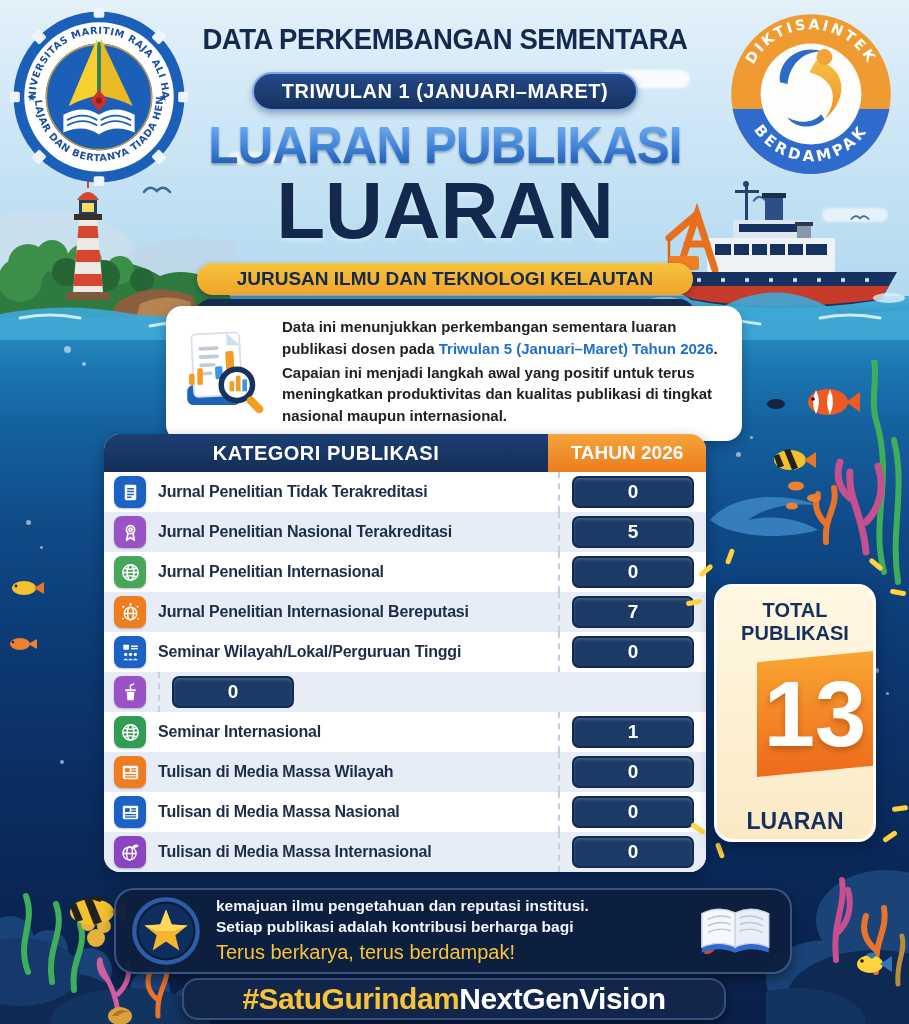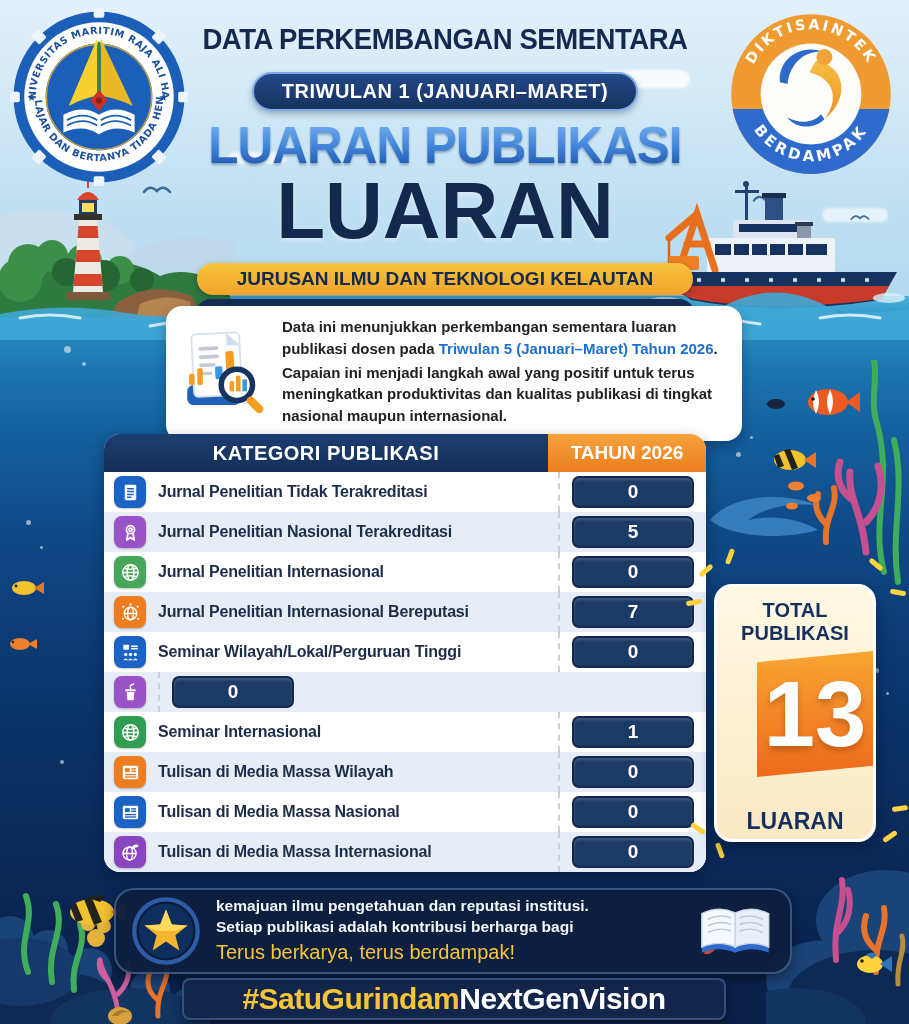--- a/index.html
+++ b/index.html
@@ -74,21 +74,21 @@
   .total-num{font-size:92px;font-weight:bold;color:#fff;line-height:1;
     text-shadow:0 4px 6px rgba(120,40,0,.35);}
   .total-bottom{margin-top:auto;padding-bottom:4px;text-align:center;font-size:23px;
     font-weight:bold;color:#15305e;}
   
   .msg-card{position:absolute;left:114px;top:888px;width:678px;height:86px;border-radius:20px;
     background:rgba(14,31,61,.96);border:2px solid rgba(110,150,210,.45);box-sizing:border-box;
     display:flex;align-items:center;gap:14px;padding:0 14px;box-shadow:0 5px 12px rgba(0,0,0,.4);}
   .msg-text{flex:1;color:#f2f6fb;font-size:15.5px;font-weight:600;line-height:1.35;}
   .msg-hl{margin-top:2px;font-size:20px;font-weight:normal;color:#f7c437;}
-  .hash-bar{position:absolute;left:182px;top:978px;width:544px;height:42px;border-radius:8px;
+  .hash-bar{position:absolute;left:182px;top:978px;width:544px;height:42px;border-radius:16px;
     background:#12264c;border:2px solid rgba(120,160,220,.35);box-sizing:border-box;
     display:flex;align-items:center;justify-content:center;font-size:30px;font-weight:bold;
     letter-spacing:-.5px;box-shadow:0 4px 10px rgba(0,0,0,.45);}
   .hash-y{color:#f7c437;}
   .hash-w{color:#fff;}
 </style>
 </head>
 <body>
 
 <div class="poster">

